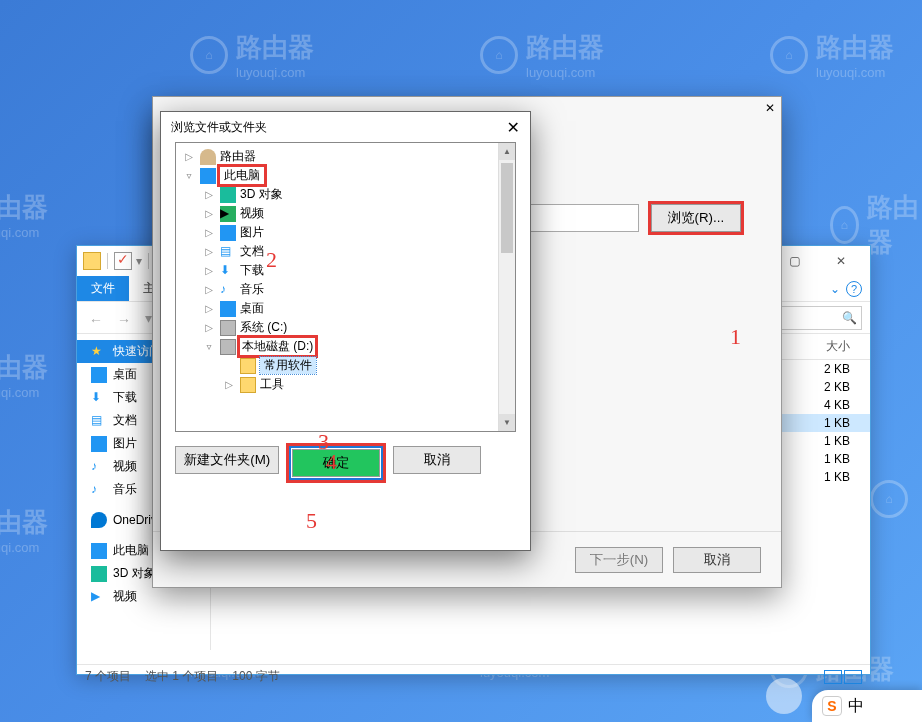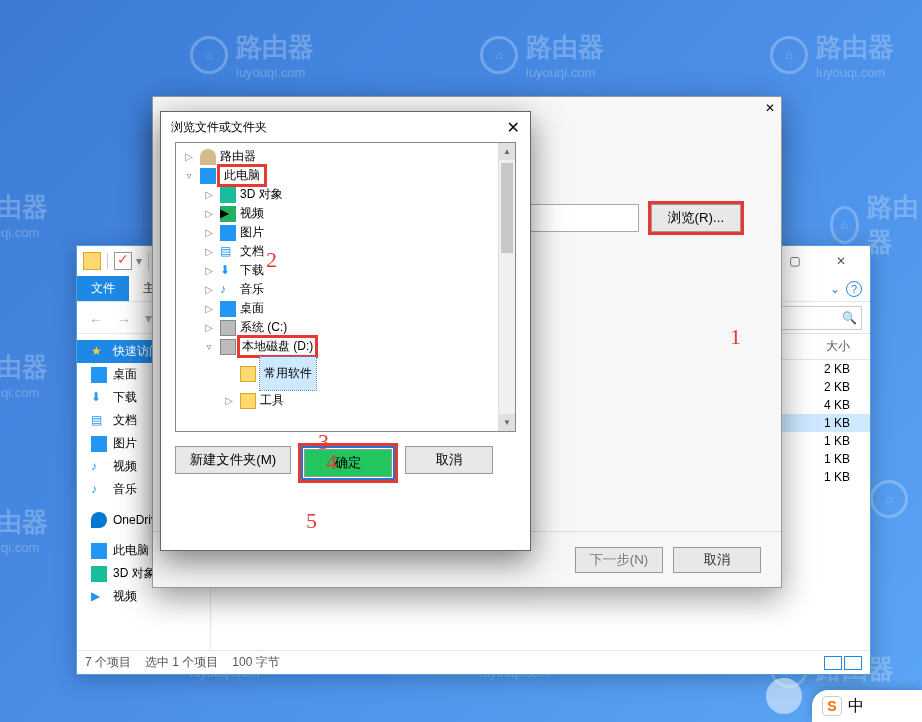--- a/index.html
+++ b/index.html
@@ -51,21 +51,21 @@
 
 .content { flex:1; display:flex; flex-direction:column; }
 .col-head { height:26px; display:flex; align-items:center; border-bottom:1px solid #e5e5e5; padding-left:4px; color:#555; }
 .col-head span:first-child { margin-left:auto; margin-right:20px; }
 .rows { flex:1; }
 .row { display:flex; padding:2px 0; }
 .row .rname { flex:1; }
 .row .rsize { width:80px; text-align:right; padding-right:20px; }
 .row.sel { background:#cde8ff; }
 
-.status { height:24px; border-top:1px solid #e5e5e5; display:flex; align-items:center; padding:0 8px; gap:14px; color:#555; }
+.status { height:24px; border-top:1px solid #e5e5e5; display:flex; align-items:center; padding:0 8px; gap:14px; color:#555;margin-top:14px; }
 .status .view-ic { margin-left:auto; display:flex; gap:2px; }
 .vic { width:18px;height:14px;border:1px solid #1e88e5; }
 
 
 .wizard { position:absolute; left:152px; top:96px; width:630px; height:492px; background:#f7f7f7; border:1px solid #999; box-shadow:0 10px 30px rgba(0,0,0,0.4); }
 .wiz-body { padding:30px 40px; height:calc(100% - 56px); }
 .wiz-text { color:#333; margin-bottom:60px; }
 .addr-row { display:flex; gap:12px; align-items:center; }
 .addr-input { flex:1; height:28px; border:1px solid #aaa; background:#fff; }
 .browse-btn { width:90px; height:28px; border:1px solid #999; background:#e8e8e8; }
@@ -84,21 +84,21 @@
 .expander { width:14px; display:inline-block; text-align:center; color:#888; font-size:10px; }
 .tree-ic { width:16px;height:16px;display:inline-block; }
 .ic-user { background:#d6b98c; border-radius:50% 50% 0 0; }
 .ic-drive { background:#bbb; border:1px solid #888; }
 .tree-row.sel span.lbl { background:#cde8ff; outline:1px dotted #4a90d9; padding:0 2px; }
 .scroll { position:absolute; right:0; top:0; width:17px; height:100%; background:#f0f0f0; border-left:1px solid #ddd; }
 .scroll .sbtn { height:17px; background:#e0e0e0; display:flex;align-items:center;justify-content:center;font-size:8px;color:#666; }
 .scroll .thumb { position:absolute; left:2px; right:2px; top:20px; height:90px; background:#c8c8c8; }
 
 .browse-footer { display:flex; gap:10px; padding:14px; }
-.bdlg-btn { width:116px; height:28px; border:1px solid #999; background:#e8e8e8; }
+.bdlg-btn { width:104px; height:28px; border:1px solid #999; background:#e8e8e8; }
 .bdlg-btn.ok { width:88px; margin-left:auto; background:#22c55e; }
 .ok-outer { outline:3px solid #e53935; padding:2px; display:inline-block; }
 .ok-inner { outline:2px solid #1e78d6; padding:1px; display:inline-block; }
 
 
 .anno { position:absolute; color:#e53935; font-size:22px; font-weight:normal; font-family:"SimSun",serif; }
 
 
 .ime { position:absolute; right:0; bottom:0; width:110px; height:32px; background:#fff; border-top-left-radius:16px; display:flex; align-items:center; gap:6px; padding-left:10px; box-shadow:0 -2px 8px rgba(0,0,0,0.2); }
 .ime .sq { width:20px;height:20px;background:#fff;border:1px solid #ccc;border-radius:4px;display:flex;align-items:center;justify-content:center;color:#ff6a00;font-weight:bold;font-size:14px; }
@@ -374,21 +374,21 @@
           <span class="lbl">系统 (C:)</span>
         </div>
       <div class="tree-row" style="padding-left:24px">
           <span class="expander">▿</span>
           <span class="tree-ic ic-drive"></span>
           <span class="lbl red-box" style="padding:0 2px">本地磁盘 (D:)</span>
         </div>
       <div class="tree-row sel" style="padding-left:44px">
           <span class="expander"></span>
           <span class="tree-ic ic-fld"></span>
-          <span class="lbl red-box" style="padding:8px 4px">常用软件</span>
+          <span class="lbl red-box" style="padding:0 4px">常用软件</span>
         </div>
       <div class="tree-row" style="padding-left:44px">
           <span class="expander">▷</span>
           <span class="tree-ic ic-fld"></span>
           <span class="lbl">工具</span>
         </div>
     </div>
     <div class="scroll">
         <div class="sbtn">▲</div>
         <div class="thumb"></div>

